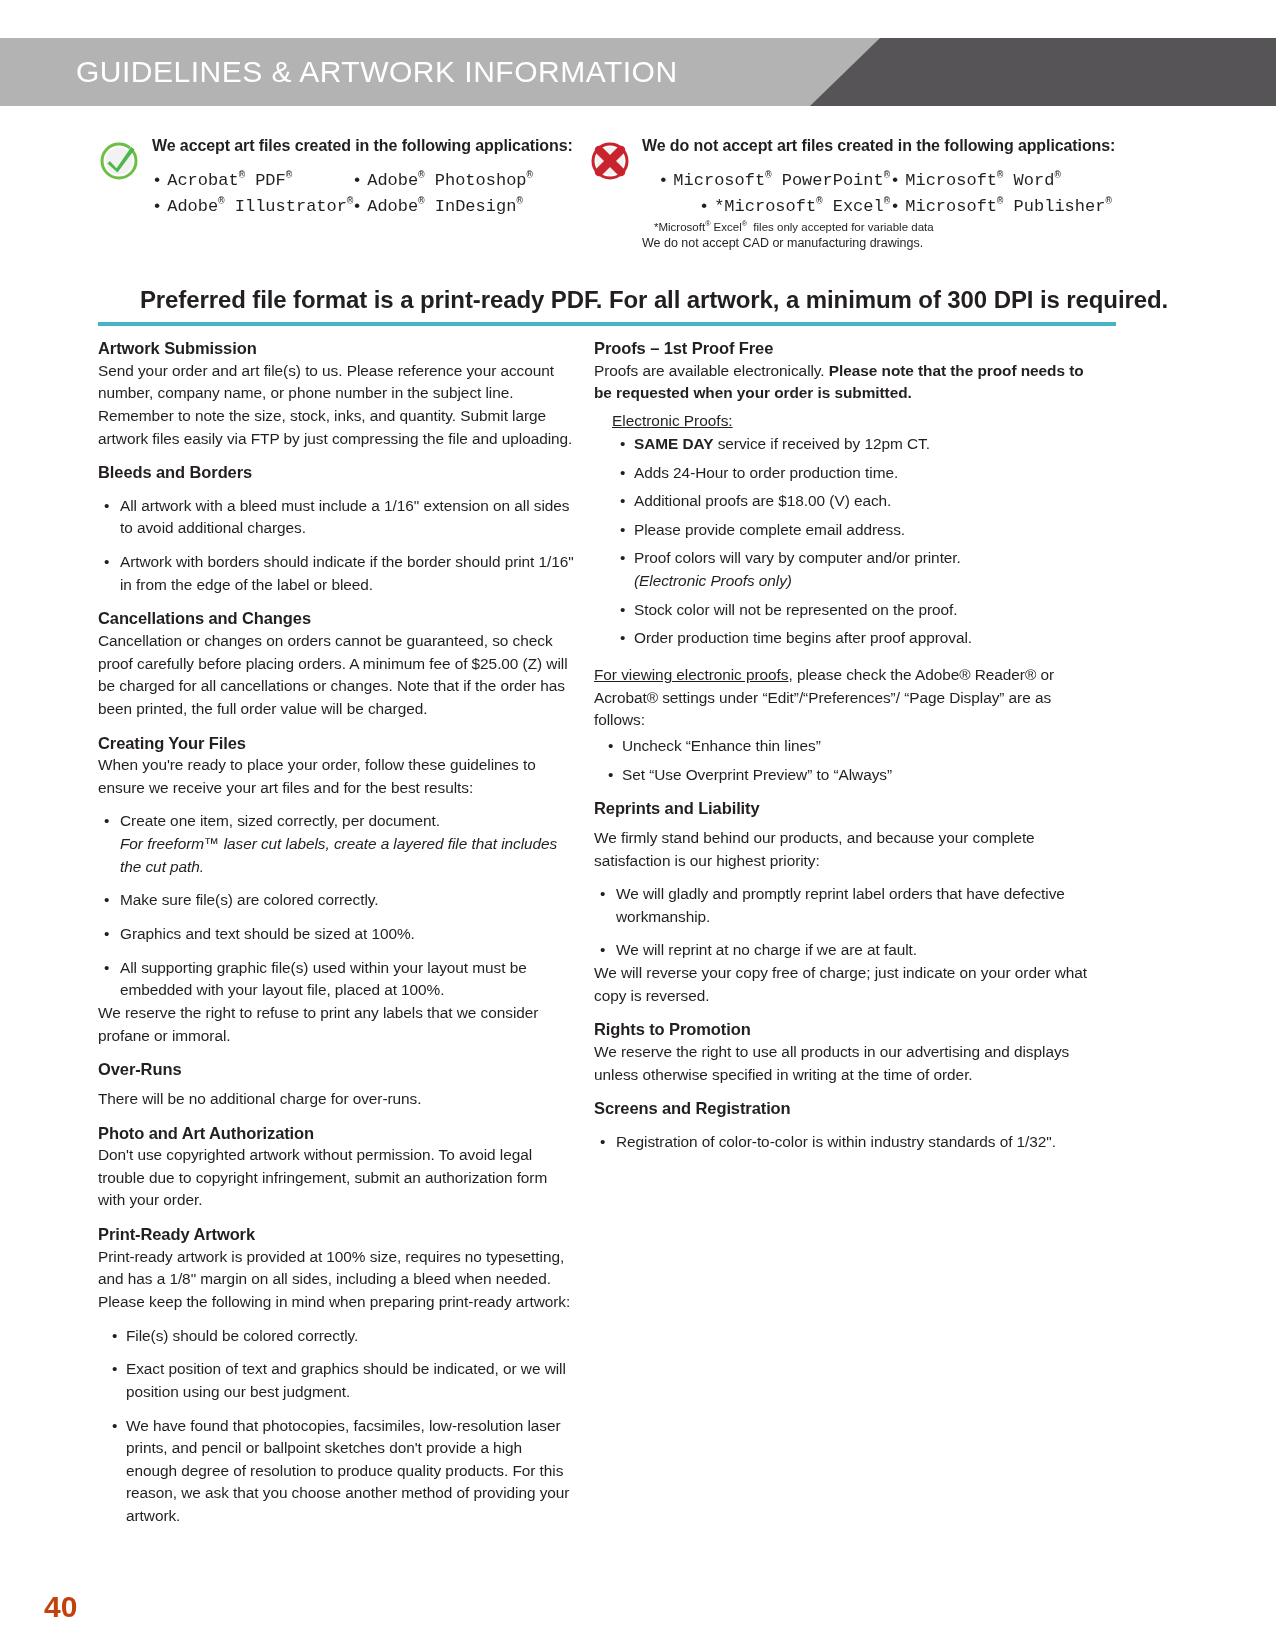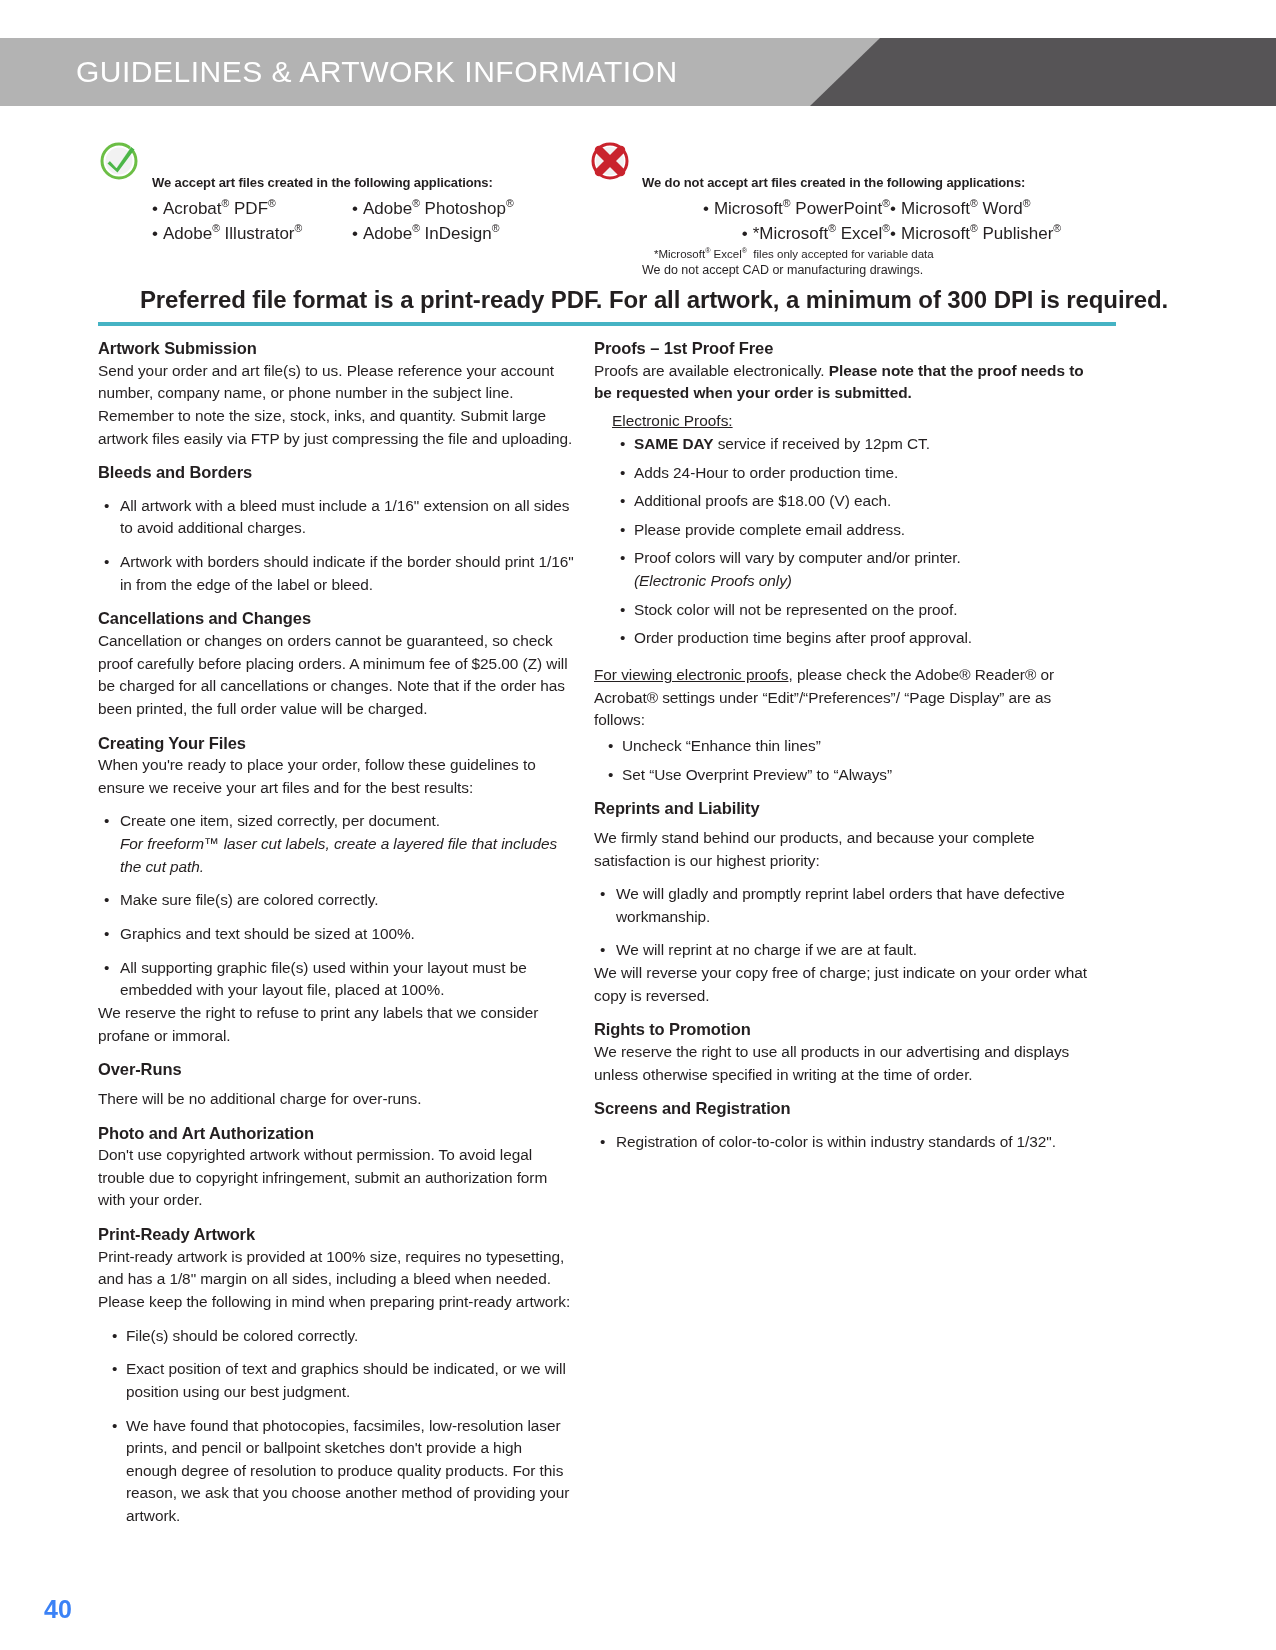--- a/index.html
+++ b/index.html
@@ -58,29 +58,29 @@
   .apps-block.reject { left: 588px; width: 560px; }
 
   .badge {
     position: absolute;
     top: 2px; left: 0;
     width: 44px; height: 44px;
   }
   .apps-body { margin-left: 54px; }
 
   .apps-head {
-    font-size: 13px;
+    font-size: 16px;
     font-weight: bold;
     line-height: 1.28;
     letter-spacing: -0.1px;
-    margin-top: 39px;
   }
   .apps-cols {
-    margin-top: 4px;
+    margin-top: 12px;
     display: flex;
+    font-family: Liberation Mono, monospace;
   }
   .apps-cols .col { display: block; }
   .apps-block.accept .col.c1 { width: 200px; }
   .apps-block.accept .col.c2 { width: 210px; }
   .apps-block.reject .col.c1 { width: 250px; text-align: right; }
   .apps-block.reject .col.c2 { width: 260px; }
 
   .app-item {
     font-size: 17px;
     line-height: 1.48;
@@ -178,23 +178,23 @@
     font-size: 15.4px;
     text-decoration: underline;
   }
   .gap { height: 14px; }
   .gap-s { height: 7px; }
 
   
   .page-num {
     position: absolute;
     left: 44px; bottom: 26px;
-    font-size: 25px;
+    font-size: 30px;
     font-weight: bold;
-    color: #3b82f6;
+    color: #c2410c;
   }
 </style>
 </head>
 <body>
 
 <div class="banner">
   <div class="banner-dark"></div>
   <div class="banner-light"></div>
   <div class="banner-title">GUIDELINES &amp; ARTWORK INFORMATION</div>
 </div>

